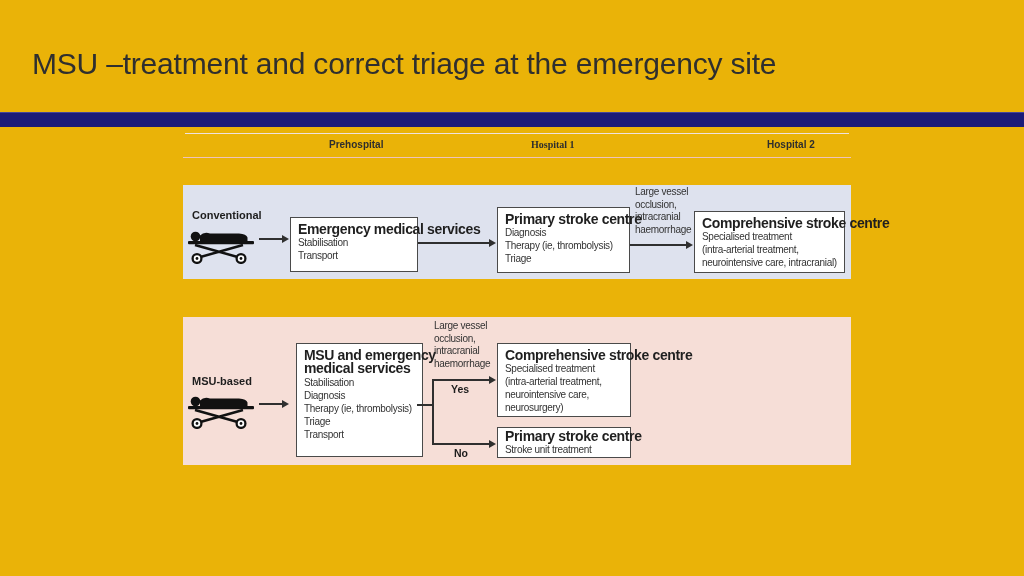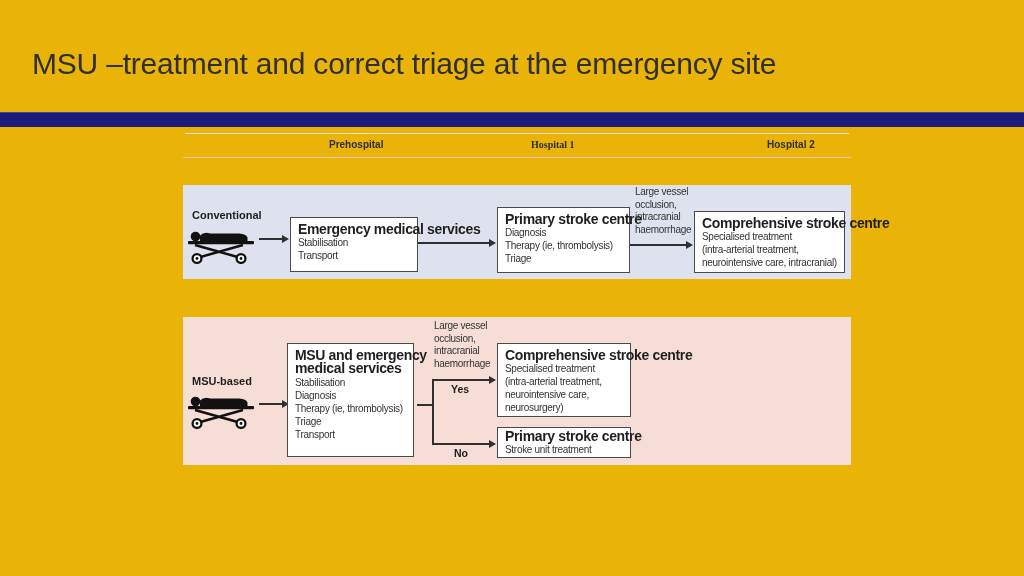--- a/index.html
+++ b/index.html
@@ -142,21 +142,21 @@
       <path d="M8 19 L56 32.5 M56 19 L8 32.5" stroke="#111" stroke-width="2.5" fill="none"></path>
       <circle cx="10" cy="32.5" r="4.4" fill="#fff" stroke="#111" stroke-width="2.3"></circle>
       <circle cx="10" cy="32.5" r="1.4" fill="#111"></circle>
       <circle cx="54" cy="32.5" r="4.4" fill="#fff" stroke="#111" stroke-width="2.3"></circle>
       <circle cx="54" cy="32.5" r="1.4" fill="#111"></circle>
     </svg>
 
     <div class="hline" style="left:76px;top:273px;width:24px;"></div>
     <div class="ahead" style="left:99px;top:270px;"></div>
 
-    <div class="fig-box" style="left:104px;top:213px;width:127px;height:114px;">
+    <div class="fig-box" style="left:113px;top:213px;width:127px;height:114px;">
       <div class="box-title">MSU and emergency</div>
       <div class="box-title" style="margin-bottom:1px;">medical services</div>
       <div class="box-line">Stabilisation</div>
       <div class="box-line">Diagnosis</div>
       <div class="box-line">Therapy (ie, thrombolysis)</div>
       <div class="box-line">Triage</div>
       <div class="box-line">Transport</div>
     </div>
 
     <div class="hline" style="left:234px;top:274px;width:17px;"></div>

